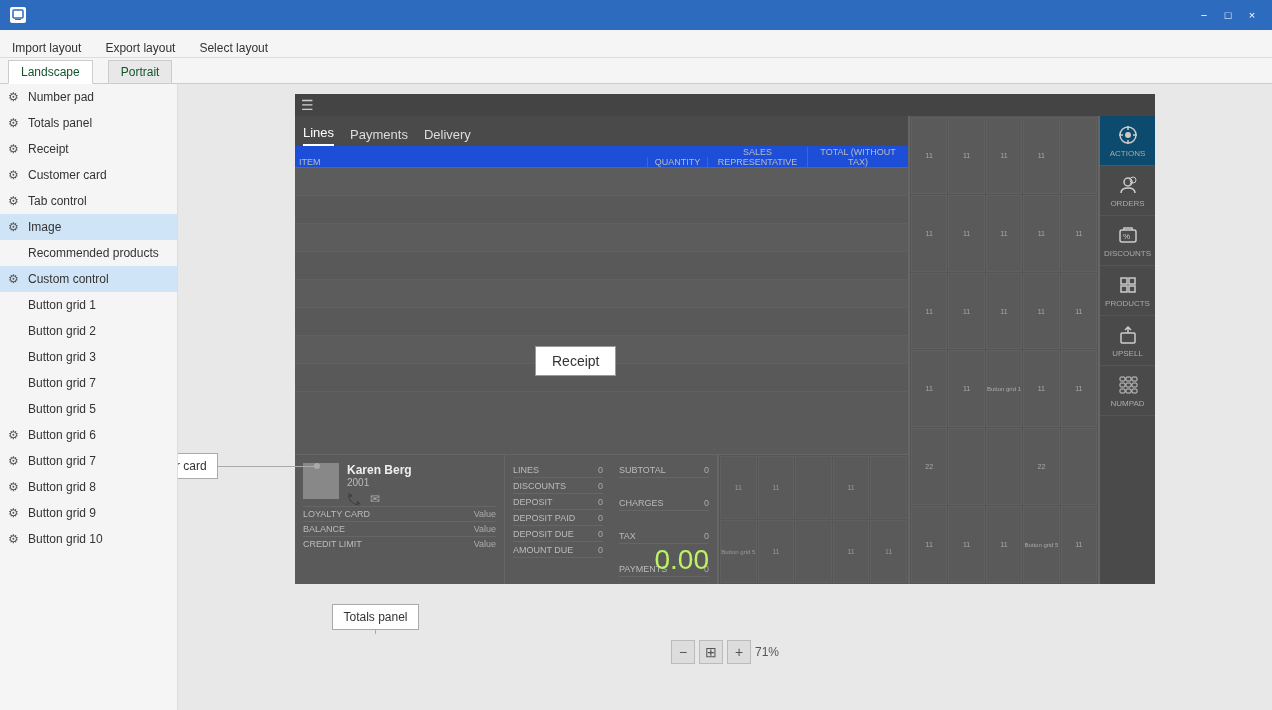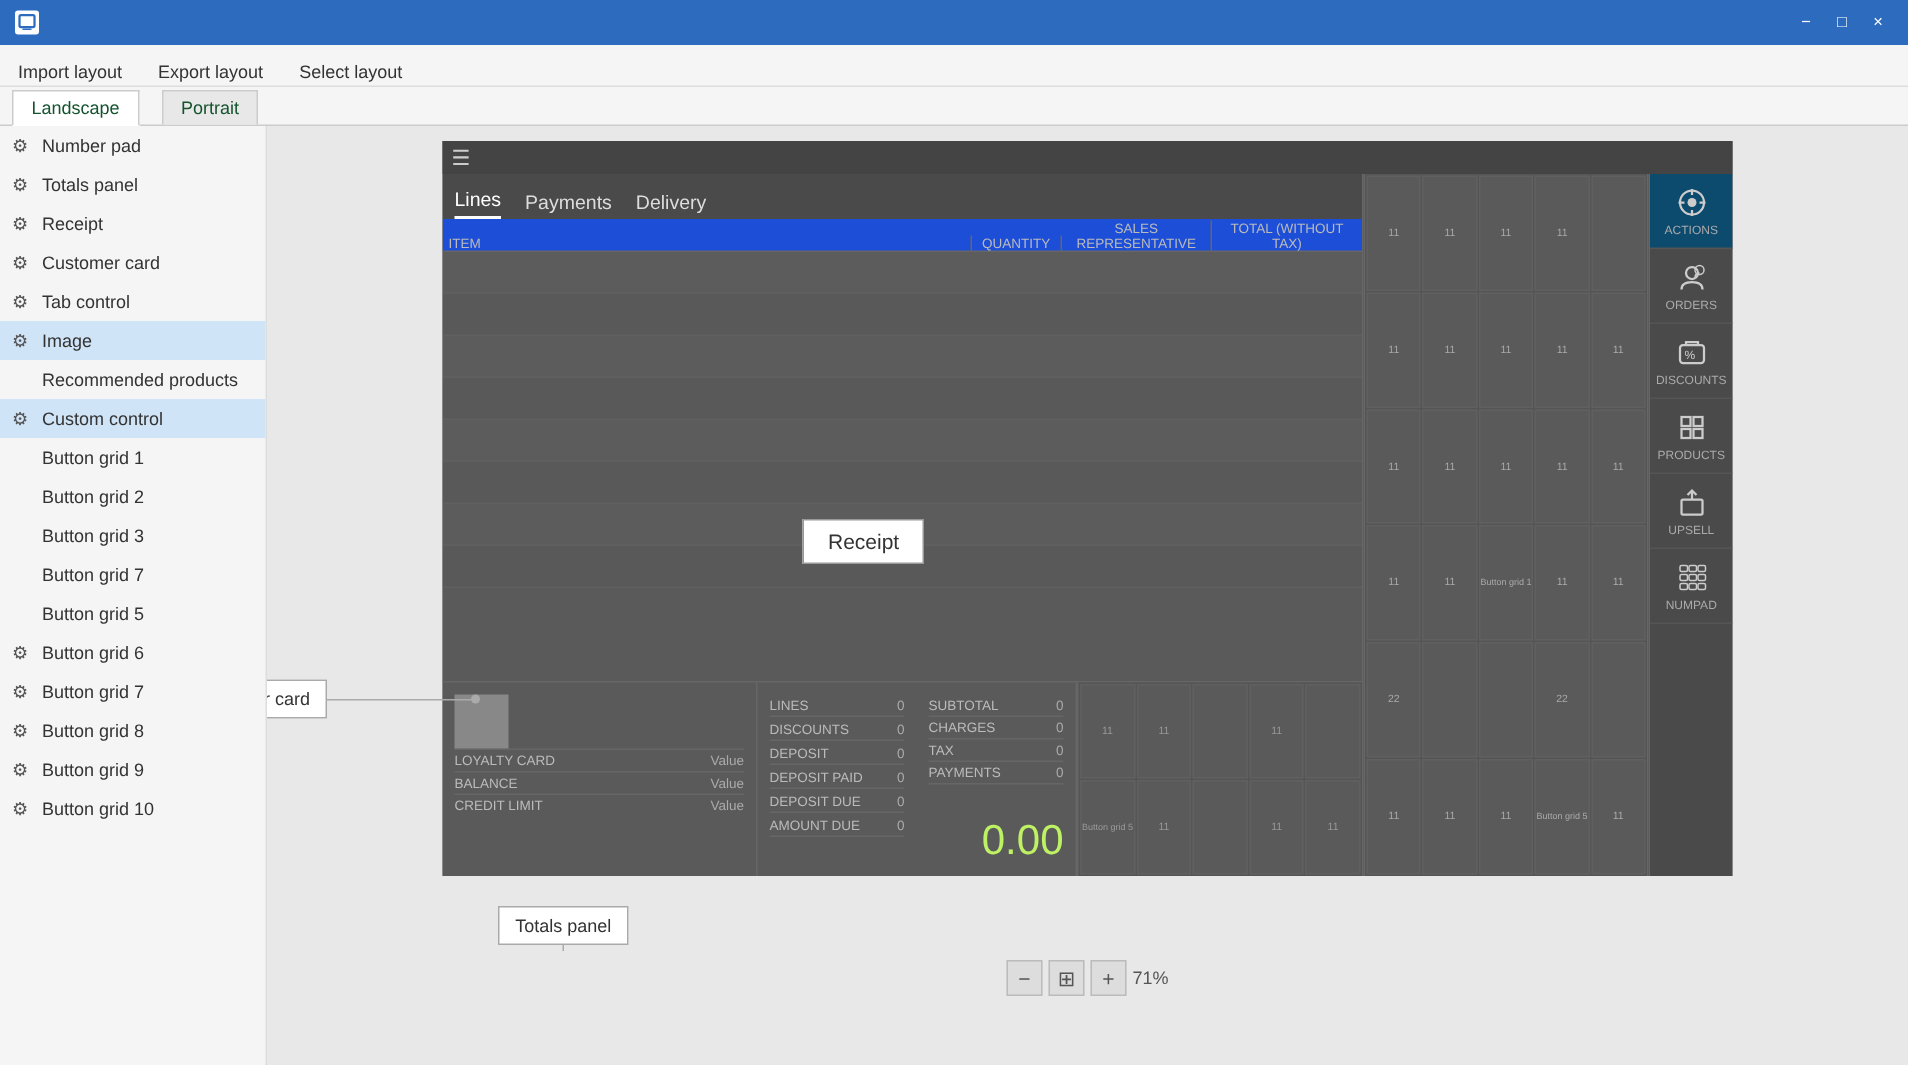--- a/index.html
+++ b/index.html
@@ -474,20 +474,28 @@
                 <div class="receipt-row"></div>
                 <div class="receipt-row"></div>
               </div>
 
               <div class="receipt-label-overlay">Receipt</div>
             </div>
 
             <div class="customer-panel">
               <div class="customer-info">
                 <div class="customer-avatar"></div>
+                <div>
+                  <div class="customer-name">Karen Berg</div>
+                  <div class="customer-id">2001</div>
+                  <div class="customer-icons">
+                    <span>📞</span>
+                    <span>✉</span>
+                  </div>
+                </div>
                 <div class="customer-fields">
                   <div class="customer-field">
                     <span>LOYALTY CARD</span>
                     <span class="field-val">Value</span>
                   </div>
                   <div class="customer-field">
                     <span>BALANCE</span>
                     <span class="field-val">Value</span>
                   </div>
                   <div class="customer-field">
@@ -517,21 +525,21 @@
                   </div>
                   <div class="totals-row">
                     <span>DEPOSIT DUE</span>
                     <span class="val">0</span>
                   </div>
                   <div class="totals-row">
                     <span>AMOUNT DUE</span>
                     <span class="val">0</span>
                   </div>
                 </div>
-                <div style="display:flex; flex-direction:column; gap:0;">
+                <div style="display:flex; flex-direction:column; gap:18px;">
                   <div class="totals-row">
                     <span>SUBTOTAL</span>
                     <span class="val">0</span>
                   </div>
                   <div class="totals-row">
                     <span>CHARGES</span>
                     <span class="val">0</span>
                   </div>
                   <div class="totals-row">
                     <span>TAX</span>

